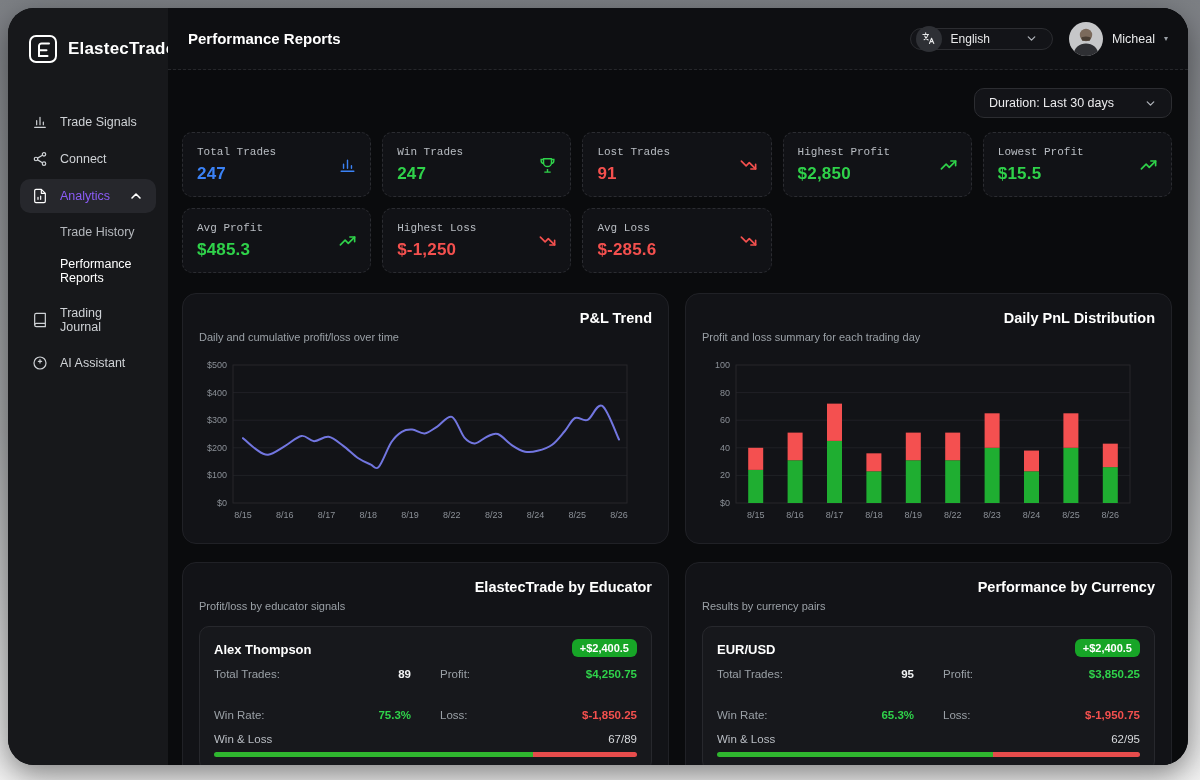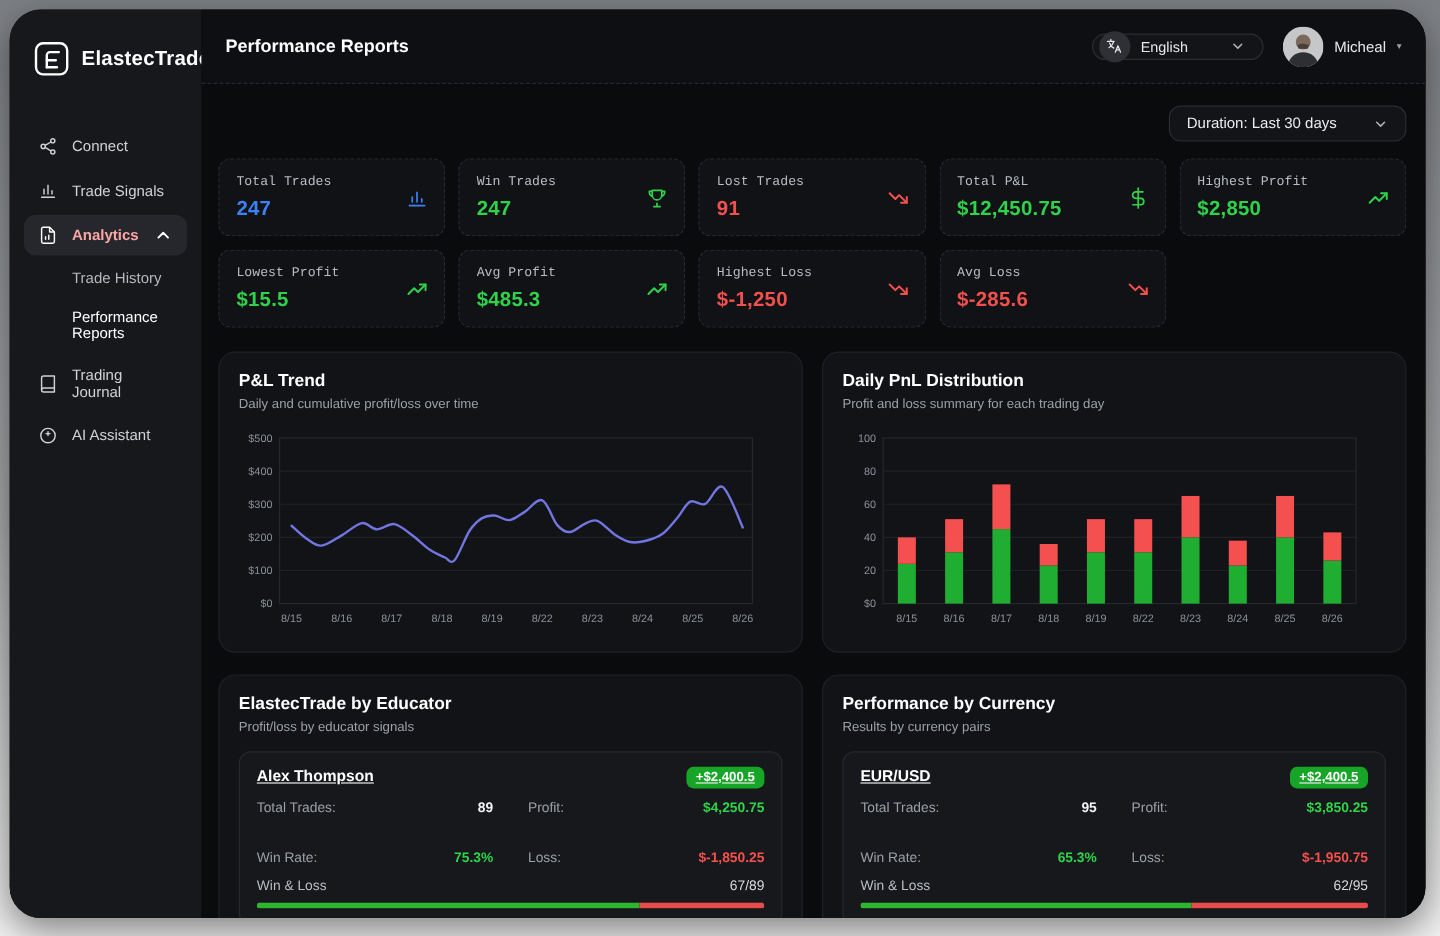--- a/index.html
+++ b/index.html
@@ -16,21 +16,21 @@
   }
   
   .sidebar { width:160px; flex:none; background:#17181b; display:flex; flex-direction:column; }
   .logo-row { display:flex; align-items:center; gap:10px; padding:26px 18px 8px 20px; }
   .logo-mark { width:30px; height:30px; flex:none; }
   .logo-text { font-size:17px; font-weight:700; color:#fff; letter-spacing:.2px; }
   nav { margin-top:30px; }
   .nav-item { display:flex; align-items:center; gap:12px; margin:3px 12px; padding:9px 12px;
     border-radius:10px; color:#cfd2d6; font-size:12.5px; cursor:pointer; }
   .nav-item svg { width:16px; height:16px; flex:none; stroke:#cfd2d6; }
-  .nav-item.active { background:#26272c; color:#fca5a5; font-weight:700; }
+  .nav-item.active { background:#26272c; color:#8b5cf6; font-weight:400; }
   .nav-item.active svg { stroke:#fff; }
   .nav-caret { margin-left:auto; width:12px; height:12px; }
   .nav-sub { margin:0 12px; padding:9px 12px 9px 40px; font-size:12.5px; color:#b4b7bc; cursor:pointer; }
   .nav-sub.current { color:#ffffff; }
   
   .main { flex:1; min-width:0; display:flex; flex-direction:column; background:#0a0b0d; }
   .header { height:62px; flex:none; display:flex; align-items:center; padding:0 20px;
     background:#0e0f12; border-bottom:1px dashed #26272b; }
   .page-title { font-size:15px; font-weight:700; color:#fff; }
   .header-right { margin-left:auto; display:flex; align-items:center; gap:16px; }
@@ -53,26 +53,26 @@
   .stat-card { position:relative; background:#111216; border:1px dashed #2b2c31; border-radius:10px;
     padding:13px 14px 12px; height:65px; }
   .stat-label { font-size:11px; color:#b9bdc3; margin-bottom:6px;font-family:Liberation Mono, monospace; }
   .stat-value { font-size:17px; font-weight:700; letter-spacing:.2px; }
   .stat-value.blue { color:#3b82f6; } .stat-value.green { color:#2fd24a; } .stat-value.red { color:#f4504e; }
   .stat-ic { position:absolute; right:13px; top:50%; transform:translateY(-50%); width:19px; height:19px; }
   .stat-ic.blue { stroke:#3b82f6; } .stat-ic.green { stroke:#2fd24a; } .stat-ic.red { stroke:#f4504e; }
   .charts-row, .perf-row { display:grid; grid-template-columns:1fr 1fr; gap:16px; }
   .charts-row { margin-bottom:18px; }
   .panel { background:#121317; border:1px solid #202126; border-radius:14px; padding:16px 16px 14px; }
-  .panel-title { font-size:14.5px; font-weight:700; color:#fff; margin-bottom:5px; }
+  .panel-title { font-size:14.5px; font-weight:700; color:#fff; margin-bottom:5px;text-align:right; }
   .panel-sub { font-size:11px; color:#9aa0a6; margin-bottom:14px; }
   .chart-svg { display:block; width:432px; height:172px; }
   
   .perf-card { background:#17181c; border:1px solid #27282d; border-radius:10px; padding:12px 14px 13px; margin-top:12px; }
-  .perf-head { display:flex; align-items:flex-start; justify-content:space-between; margin-bottom:11px;text-decoration:underline; }
+  .perf-head { display:flex; align-items:flex-end; justify-content:space-between; margin-bottom:11px; }
   .perf-name { font-size:13px; font-weight:700; color:#fff; }
   .badge { background:#17a527; color:#fff; font-size:11px; font-weight:700; border-radius:6px; padding:3px 8px; }
   .perf-grid { display:grid; grid-template-columns:1fr 1fr; column-gap:30px; row-gap:7px; font-size:11.5px;gap:29px; }
   .kv { display:flex; justify-content:space-between; }
   .kv .k { color:#9aa0a6; } .kv .v { color:#f1f2f3; font-weight:600; }
   .kv .v.green { color:#2fd24a; } .kv .v.red { color:#f4504e; }
   .wl-row { display:flex; justify-content:space-between; font-size:11.5px; margin:12px 0 7px; }
   .wl-row .k { color:#b9bdc3; } .wl-row .v { color:#d8dadd; }
   .wl-bar { height:5px; border-radius:3px; overflow:hidden; display:flex; }
   .wl-bar .g { background:#2fb62f; } .wl-bar .r { flex:1; background:#e64c4c; }
@@ -150,29 +150,29 @@
       <svg class="logo-mark" viewBox="0 0 30 30">
         <rect x="2" y="2" width="26" height="26" rx="6" fill="none" stroke="#fff" stroke-width="2"></rect>
         <path d="M11 22V12a2.6 2.6 0 0 1 2.6-2.6H21" fill="none" stroke="#fff" stroke-width="2" stroke-linecap="round"></path>
         <path d="M11 16.2h7.5M11 22h8.5" fill="none" stroke="#fff" stroke-width="2" stroke-linecap="round"></path>
       </svg>
       <span class="logo-text">ElastecTrade</span>
     </div>
     <nav>
       <div class="nav-item">
         <svg>
-            <use href="#i-share"></use>
-          </svg>
-        <span>Connect</span>
+            <use href="#i-signals"></use>
+          </svg>
+        <span>Trade Signals</span>
       </div>
       <div class="nav-item">
         <svg>
-            <use href="#i-signals"></use>
-          </svg>
-        <span>Trade Signals</span>
+            <use href="#i-share"></use>
+          </svg>
+        <span>Connect</span>
       </div>
       <div class="nav-item active">
         <svg>
             <use href="#i-doc-chart"></use>
           </svg>
         <span>Analytics</span>
         <svg class="nav-caret">
             <use href="#i-chevron-up"></use>
           </svg>
       </div>
@@ -246,27 +246,20 @@
           <div class="stat-value green">247</div>
           <svg class="stat-ic green">
               <use href="#i-trophy"></use>
             </svg>
         </div>
         <div class="stat-card">
           <div class="stat-label">Lost Trades</div>
           <div class="stat-value red">91</div>
           <svg class="stat-ic red">
               <use href="#i-trend-down"></use>
-            </svg>
-        </div>
-        <div class="stat-card">
-          <div class="stat-label">Total P&amp;L</div>
-          <div class="stat-value green">$12,450.75</div>
-          <svg class="stat-ic green">
-              <use href="#i-dollar"></use>
             </svg>
         </div>
         <div class="stat-card">
           <div class="stat-label">Highest Profit</div>
           <div class="stat-value green">$2,850</div>
           <svg class="stat-ic green">
               <use href="#i-trend-up"></use>
             </svg>
         </div>
         <div class="stat-card">

